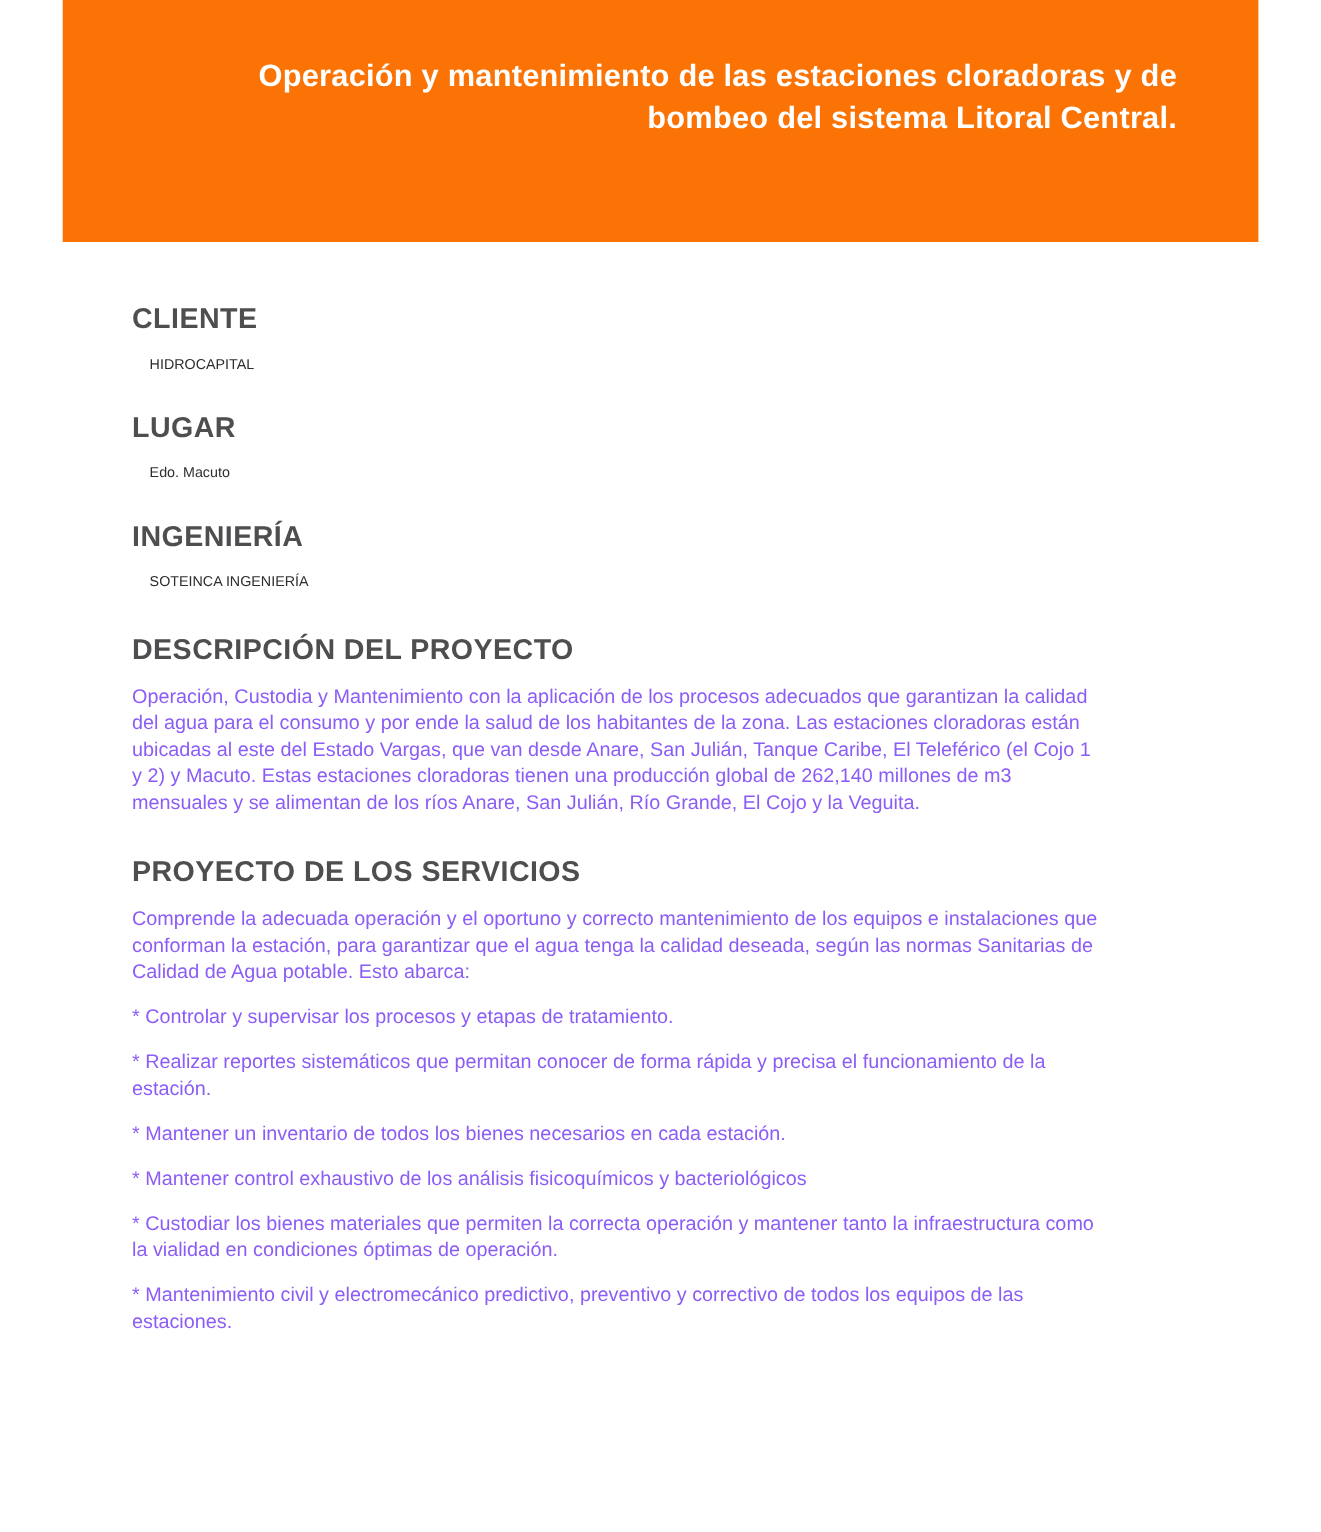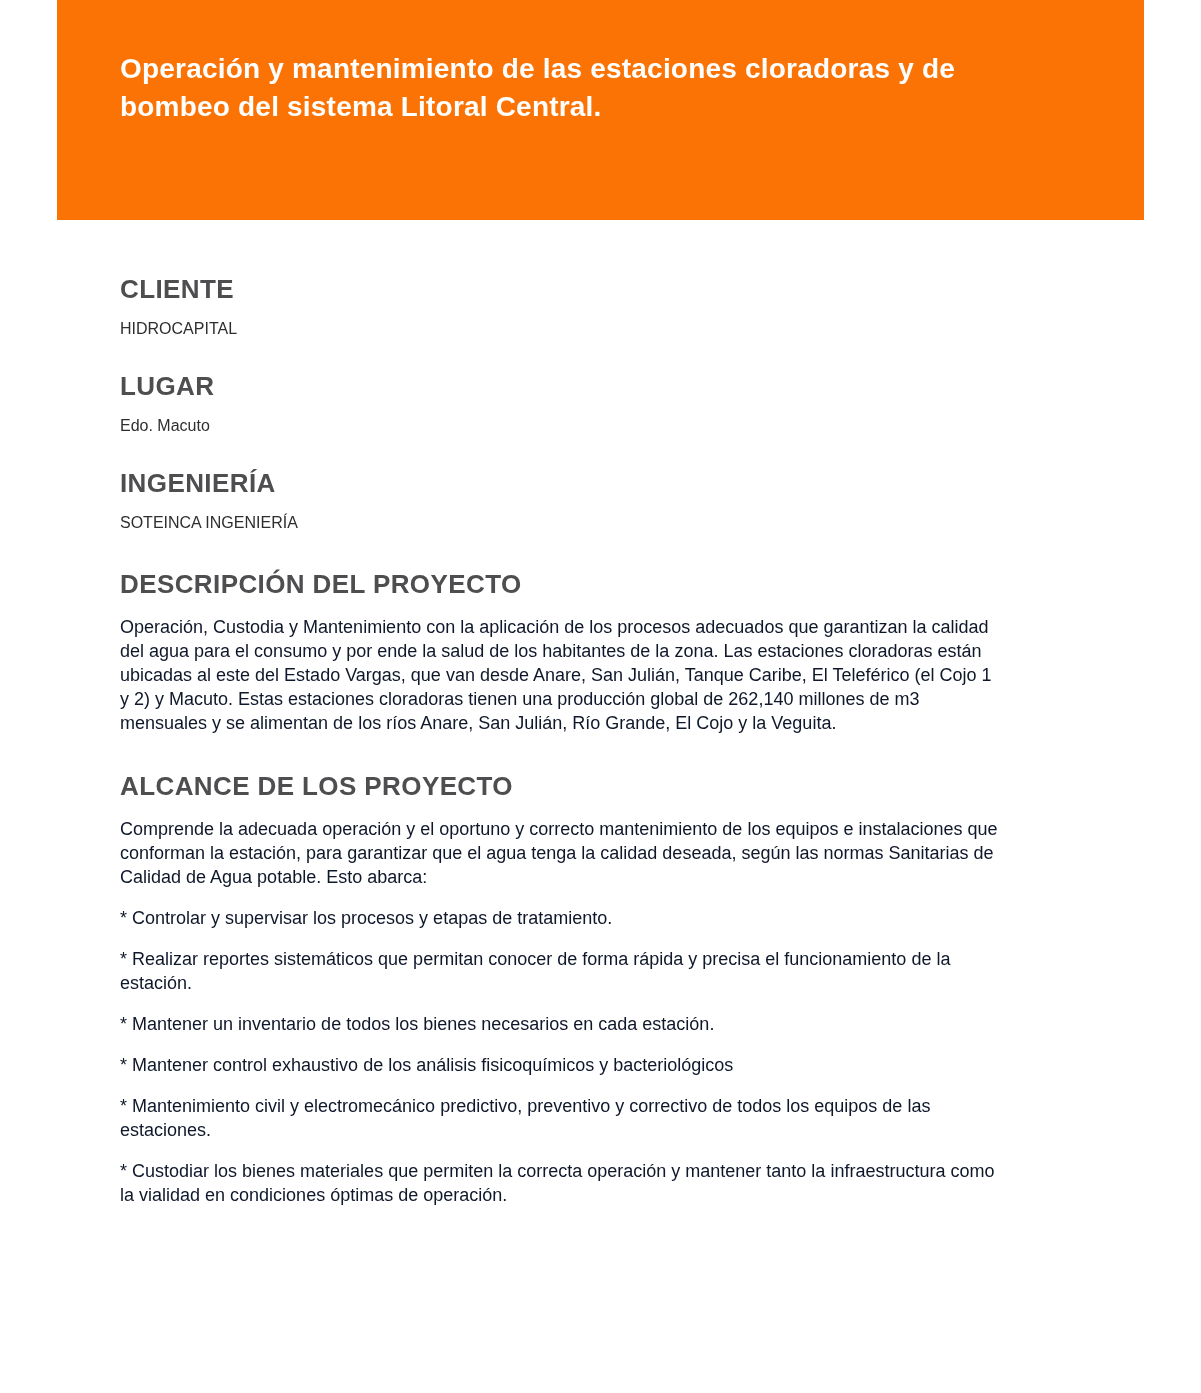--- a/index.html
+++ b/index.html
@@ -13,20 +13,21 @@
     font-family: "Liberation Sans", sans-serif;
     color: #2E2E2E;
     overflow: hidden;
   }
   .banner {
     margin: 0 57px;
     height: 220px;
     background: #FC7305;
     box-sizing: border-box;
     padding: 50px 56px 0 63px;
+    text-align: right;
   }
   .banner-title {
     margin: 0;
     max-width: 950px;
     color: #ffffff;
     font-size: 28px;
     line-height: 38px;
     font-weight: bold;
     letter-spacing: 0.2px;
   }
@@ -43,30 +44,30 @@
     letter-spacing: 0.4px;
   }
   .section-heading.first {
     margin-top: 54px;
   }
   .section-heading.big {
     margin-top: 36px;
     margin-bottom: 16px;
   }
   .field-value {
-    margin: 0;
-    font-size: 16px;
+    margin: 16px;
+    font-size: 13px;
     line-height: 21px;
     color: #2E2E2E;
   }
   .body-text {
     margin: 0 0 17px 0;
     font-size: 18px;
     line-height: 24px;
-    color: #0f172a;
+    color: #8b5cf6;
   }
   .scope-items .body-text {
     margin-bottom: 17px;
   }
 </style>
 </head>
 <body>
 
 <div class="banner">
   <h1 class="banner-title">Operación y mantenimiento de las estaciones cloradoras y de bombeo del sistema Litoral Central.</h1>
@@ -79,25 +80,25 @@
 
   <h2 class="section-heading">LUGAR</h2>
   <p class="field-value">Edo. Macuto</p>
 
   <h2 class="section-heading">INGENIERÍA</h2>
   <p class="field-value">SOTEINCA INGENIERÍA</p>
 
   <h2 class="section-heading big">DESCRIPCIÓN DEL PROYECTO</h2>
   <p class="body-text">Operación, Custodia y Mantenimiento con la aplicación de los procesos adecuados que garantizan la calidad del agua para el consumo y por ende la salud de los habitantes de la zona. Las estaciones cloradoras están ubicadas al este del Estado Vargas, que van desde Anare, San Julián, Tanque Caribe, El Teleférico (el Cojo 1 y 2) y Macuto. Estas estaciones cloradoras tienen una producción global de 262,140 millones de m3 mensuales y se alimentan de los ríos Anare, San Julián, Río Grande, El Cojo y la Veguita.</p>
 
-  <h2 class="section-heading big">ALCANCE DE LOS PROYECTO</h2>
+  <h2 class="section-heading big">PROYECTO DE LOS SERVICIOS</h2>
   <p class="body-text">Comprende la adecuada operación y el oportuno y correcto mantenimiento de los equipos e instalaciones que conforman la estación, para garantizar que el agua tenga la calidad deseada, según las normas Sanitarias de Calidad de Agua potable. Esto abarca:</p>
 
   <div class="scope-items">
     <p class="body-text">* Controlar y supervisar los procesos y etapas de tratamiento.</p>
     <p class="body-text">* Realizar reportes sistemáticos que permitan conocer de forma rápida y precisa el funcionamiento de la estación.</p>
     <p class="body-text">* Mantener un inventario de todos los bienes necesarios en cada estación.</p>
     <p class="body-text">* Mantener control exhaustivo de los análisis fisicoquímicos y bacteriológicos</p>
+    <p class="body-text">* Custodiar los bienes materiales que permiten la correcta operación y mantener tanto la infraestructura como la vialidad en condiciones óptimas de operación.</p>
     <p class="body-text">* Mantenimiento civil y electromecánico predictivo, preventivo y correctivo de todos los equipos de las estaciones.</p>
-    <p class="body-text">* Custodiar los bienes materiales que permiten la correcta operación y mantener tanto la infraestructura como la vialidad en condiciones óptimas de operación.</p>
   </div>
 
 </div>
 
 </body></html>

